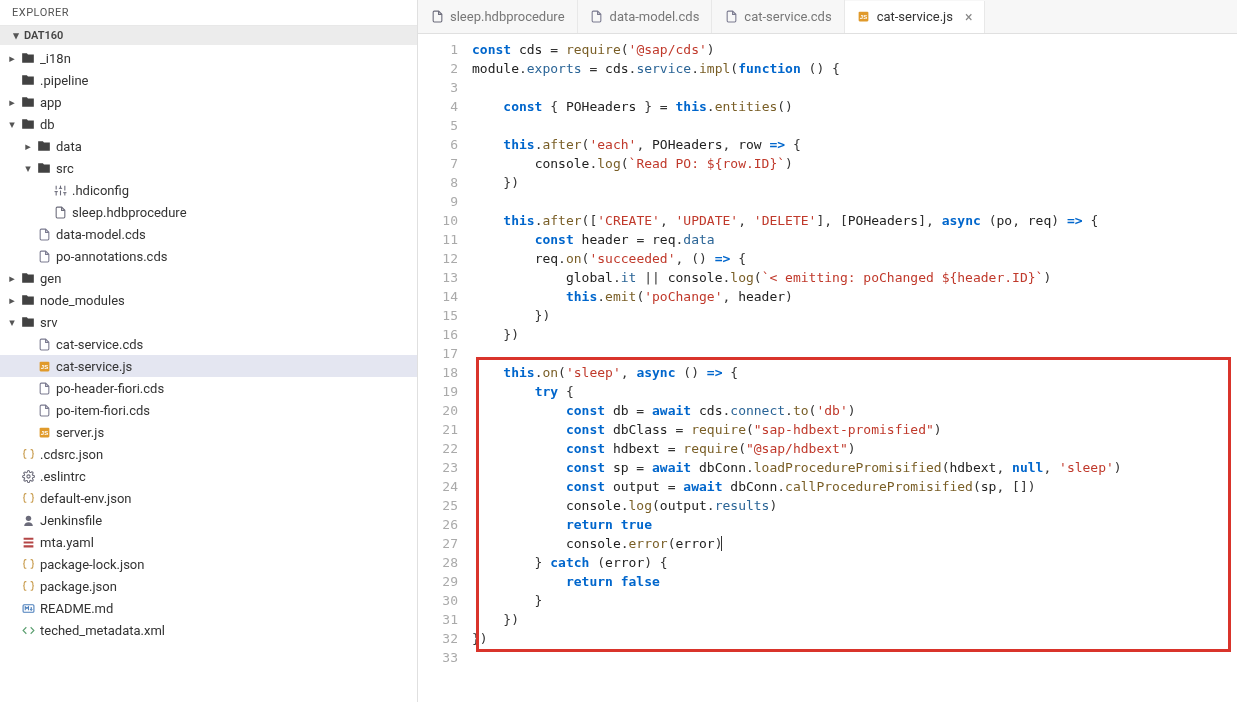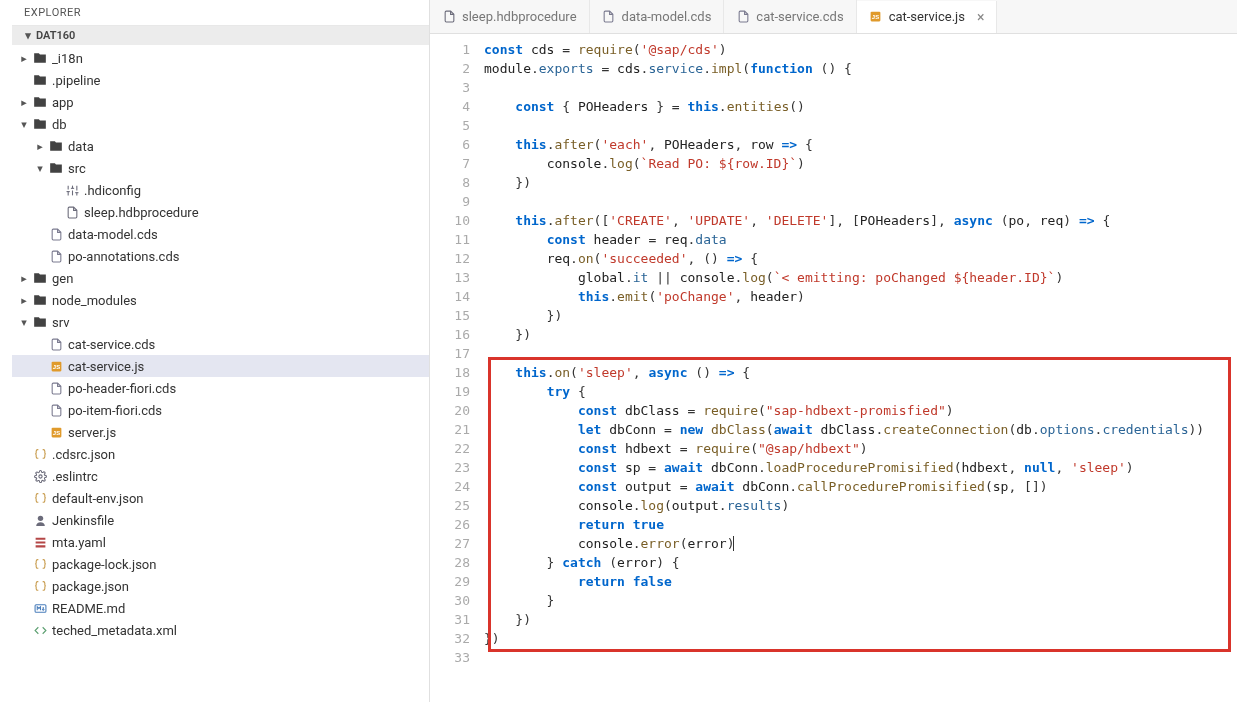--- a/index.html
+++ b/index.html
@@ -13,21 +13,20 @@
       background: #fff;
       overflow: hidden;
     }
     
     .sidebar {
       width: 418px;
       border-right: 1px solid #e0e0e0;
       display: flex;
       flex-direction: column;
       background: #fafafa;
-      margin-left: 12px;
     }
     .sidebar-header {
       padding: 6px 12px;
       font-size: 11px;
       font-weight: 400;
       color: #555;
       letter-spacing: 0.5px;
       border-bottom: 1px solid #e8e8e8;
       background: #fff;
     }
@@ -535,22 +534,22 @@
         <div class="code-line">    <span class="kw">this</span>.<span class="fn">after</span>([<span class="str">'CREATE'</span>, <span class="str">'UPDATE'</span>, <span class="str">'DELETE'</span>], [<span class="id">POHeaders</span>], <span class="kw">async</span> (<span class="id">po</span>, <span class="id">req</span>) <span class="kw">=&gt;</span> {</div>
         <div class="code-line">        <span class="kw">const</span> <span class="id">header</span> = <span class="id">req</span>.<span class="prop">data</span></div>
         <div class="code-line">        <span class="id">req</span>.<span class="fn">on</span>(<span class="str">'succeeded'</span>, () <span class="kw">=&gt;</span> {</div>
         <div class="code-line">            <span class="id">global</span>.<span class="prop">it</span> || <span class="id">console</span>.<span class="fn">log</span>(<span class="tmpl">`&lt; emitting: poChanged ${header.ID}`</span>)</div>
         <div class="code-line">            <span class="kw">this</span>.<span class="fn">emit</span>(<span class="str">'poChange'</span>, <span class="id">header</span>)</div>
         <div class="code-line">        })</div>
         <div class="code-line">    })</div>
         <div class="code-line"></div>
         <div class="code-line">    <span class="kw">this</span>.<span class="fn">on</span>(<span class="str">'sleep'</span>, <span class="kw">async</span> () <span class="kw">=&gt;</span> {</div>
         <div class="code-line">        <span class="kw">try</span> {</div>
+        <div class="code-line">            <span class="kw">const</span> <span class="id">db</span> = <span class="kw">await</span> <span class="id">cds</span>.<span class="prop">connect</span>.<span class="fn">to</span>(<span class="str">'db'</span>)</div>
         <div class="code-line">            <span class="kw">const</span> <span class="id">dbClass</span> = <span class="fn">require</span>(<span class="str">"sap-hdbext-promisfied"</span>)</div>
-        <div class="code-line">            <span class="kw">let</span> <span class="id">dbConn</span> = <span class="kw">new</span> <span class="fn">dbClass</span>(<span class="kw">await</span> <span class="id">dbClass</span>.<span class="fn">createConnection</span>(<span class="id">db</span>.<span class="prop">options</span>.<span class="prop">credentials</span>))</div>
         <div class="code-line">            <span class="kw">const</span> <span class="id">hdbext</span> = <span class="fn">require</span>(<span class="str">"@sap/hdbext"</span>)</div>
         <div class="code-line">            <span class="kw">const</span> <span class="id">sp</span> = <span class="kw">await</span> <span class="id">dbConn</span>.<span class="fn">loadProcedurePromisified</span>(<span class="id">hdbext</span>, <span class="kw">null</span>, <span class="str">'sleep'</span>)</div>
         <div class="code-line">            <span class="kw">const</span> <span class="id">output</span> = <span class="kw">await</span> <span class="id">dbConn</span>.<span class="fn">callProcedurePromisified</span>(<span class="id">sp</span>, [])</div>
         <div class="code-line">            <span class="id">console</span>.<span class="fn">log</span>(<span class="id">output</span>.<span class="prop">results</span>)</div>
         <div class="code-line">            <span class="kw">return</span> <span class="kw">true</span></div>
         <div class="code-line">            <span class="id">console</span>.<span class="fn">error</span>(<span class="id">error</span>)<span class="cursor"></span></div>
         <div class="code-line">        } <span class="kw">catch</span> (<span class="id">error</span>) {</div>
         <div class="code-line">            <span class="kw">return</span> <span class="kw">false</span></div>
         <div class="code-line">        }</div>
         <div class="code-line">    })</div>

